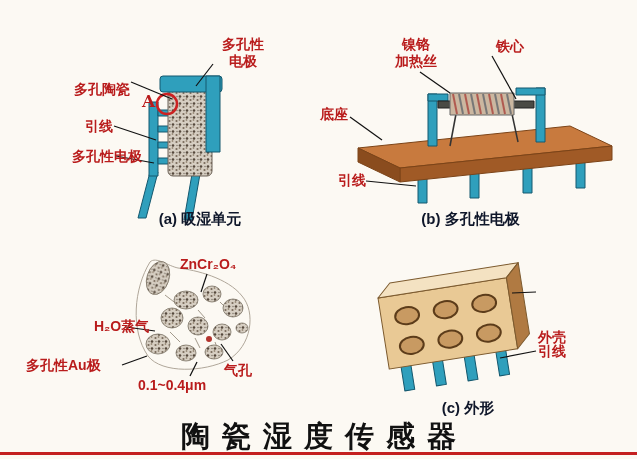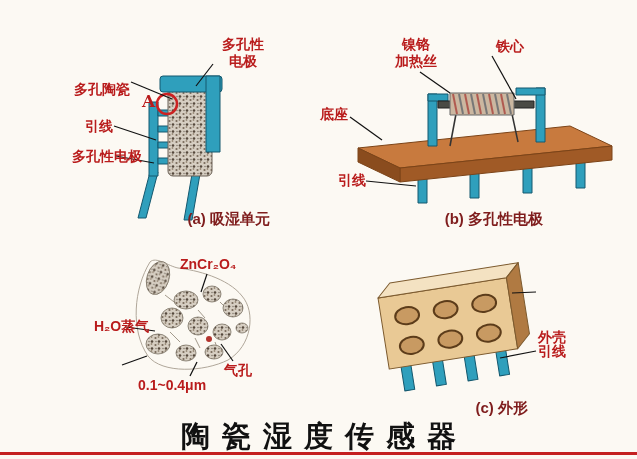--- a/index.html
+++ b/index.html
@@ -3,21 +3,21 @@
 <meta charset="utf-8">
 <style>
   html,body{margin:0;padding:0;background:#ffffff;}
   .stage{position:relative;width:637px;height:459px;background:#fcf9f3;overflow:hidden;
          font-family:"Liberation Sans",sans-serif;}
   .art{position:absolute;left:0;top:0;}
   .lbl{position:absolute;font-weight:bold;font-size:14px;line-height:17px;color:#b91c1c;
        white-space:pre-line;}
   .center{text-align:center;}
   .marker{font-family:"DejaVu Serif",serif;font-size:17px;}
-  .cap{position:absolute;font-weight:bold;font-size:15px;color:#7f1d1d;text-align:right;}
+  .cap{position:absolute;font-weight:bold;font-size:15px;color:#0f172a;text-align:center;}
   .title{position:absolute;left:0;right:0;top:417px;text-align:center;
          font-family:Liberation Sans, sans-serif;font-weight:bold;font-size:29px;
          letter-spacing:12px;text-indent:12px;color:#111;}
   .underline{position:absolute;left:0;top:452px;width:637px;height:3px;background:#c42020;}
 </style>
 </head>
 <body>
 
 <div class="stage">
 
@@ -156,20 +156,21 @@
 
   <div class="lbl center" style="left:386px;top:36px;width:60px;">镍铬
 加热丝</div>
   <div class="lbl" style="left:476px;top:38px;margin-left:20px;">铁心</div>
   <div class="lbl" style="left:320px;top:106px;">底座</div>
   <div class="lbl" style="left:338px;top:172px;">引线</div>
   <div class="cap" style="left:398px;top:210px;width:145px;">(b) 多孔性电极</div>
 
   <div class="lbl" style="left:180px;top:256px;">ZnCr₂O₄</div>
   <div class="lbl" style="left:58px;top:318px;padding-left:36px;">H₂O蒸气</div>
+  <div class="lbl" style="left:26px;top:357px;">多孔性Au极</div>
   <div class="lbl" style="left:138px;top:377px;">0.1~0.4μm</div>
   <div class="lbl" style="left:224px;top:362px;">气孔</div>
 
   <div class="lbl" style="left:538px;top:289px;margin-top:40px;">外壳</div>
   <div class="lbl" style="left:538px;top:343px;">引线</div>
   <div class="cap" style="left:408px;top:399px;width:120px;">(c) 外形</div>
 
   <div class="title">陶瓷湿度传感器</div>
   <div class="underline"></div>
 

